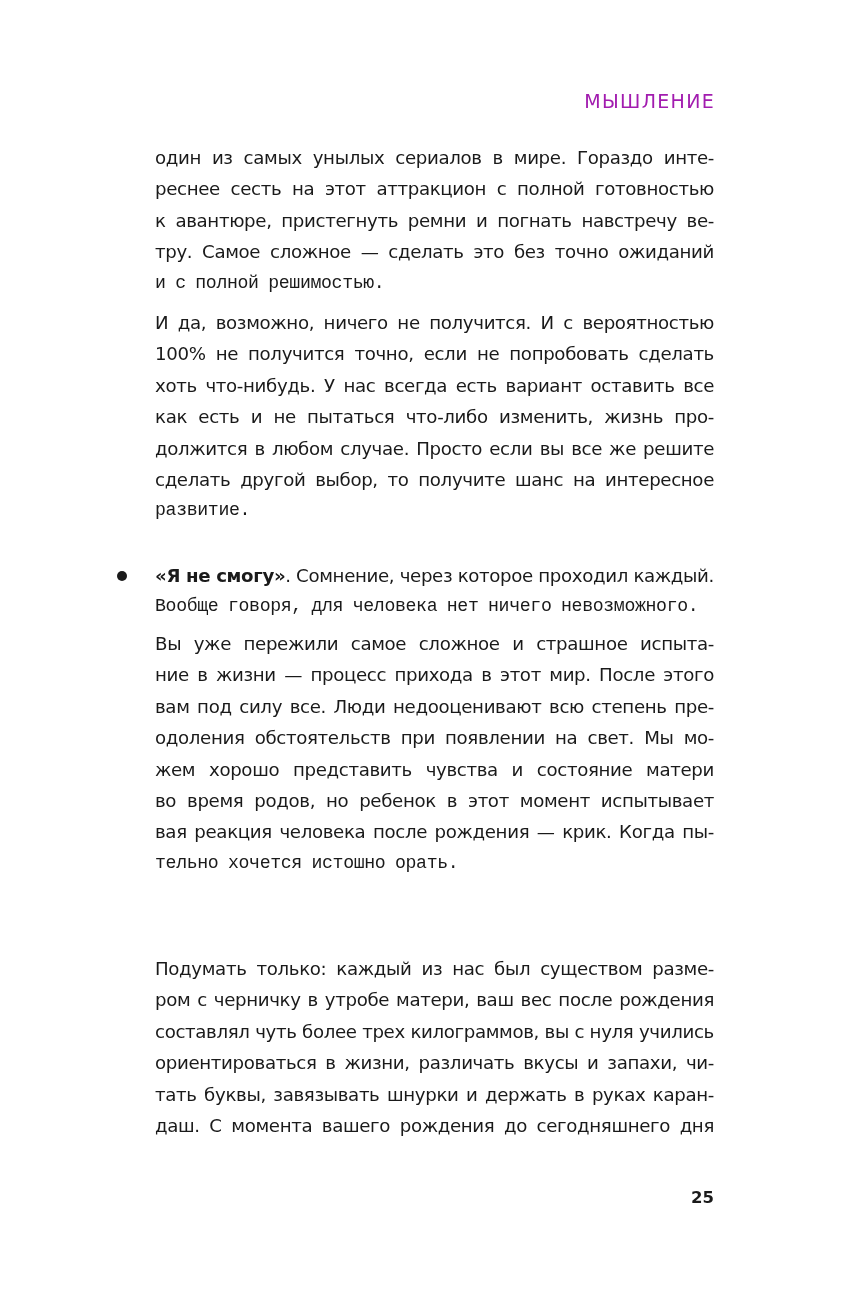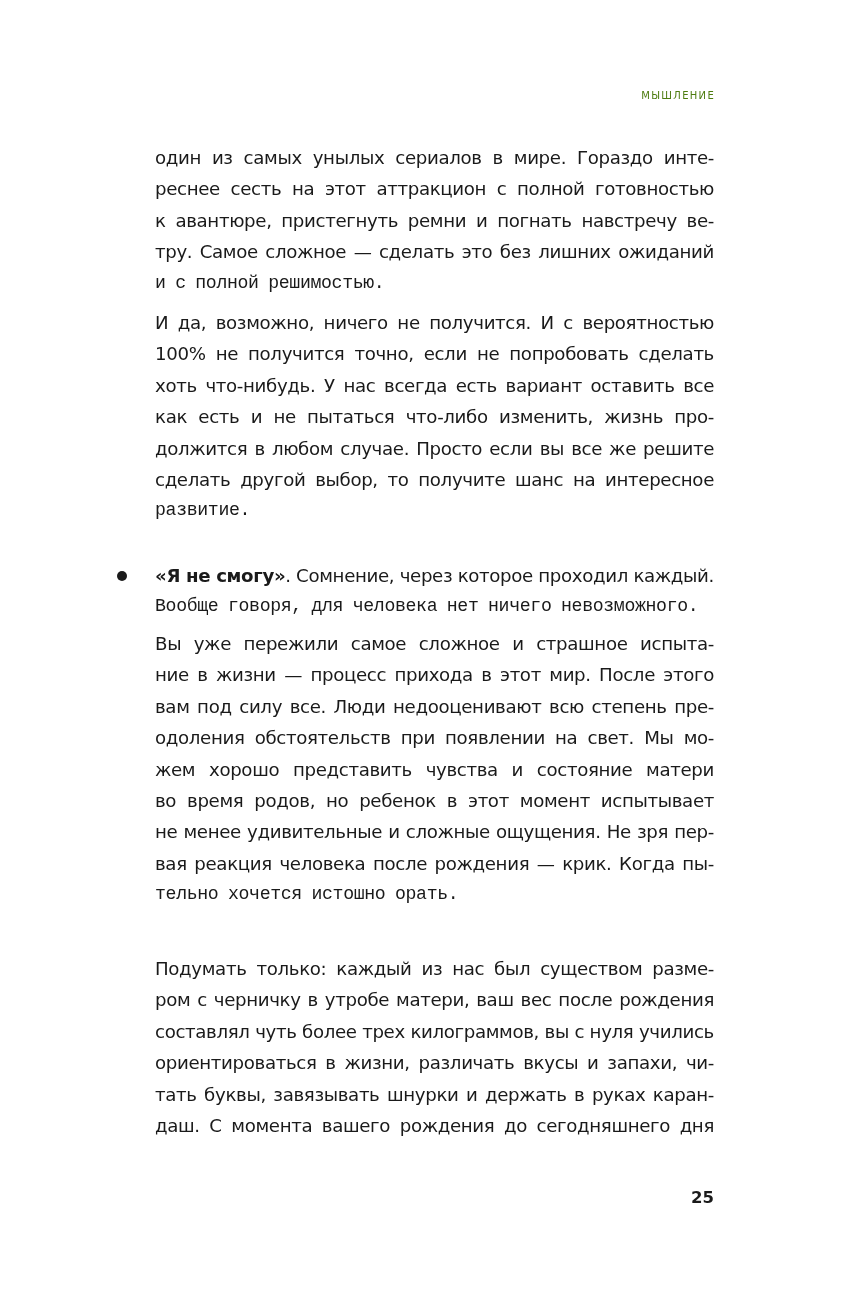--- a/index.html
+++ b/index.html
@@ -1,38 +1,38 @@
 <!DOCTYPE html>
 <html><head>
 <meta charset="utf-8">
 <style>
   html, body { margin: 0; padding: 0; background: #ffffff; }
   body { width: 862px; height: 1299px; position: relative; overflow: hidden;
          font-family: "DejaVu Sans", sans-serif; color: #1a1a1a; }
-  .header { position: absolute; top: 90px; right: 147px; font-size: 10px;
-            letter-spacing: 1.3px; color: #4d7c0f; }
+  .header { position: absolute; top: 90px; right: 147px; font-size: 19px;
+            letter-spacing: 1.3px; color: #a21caf; }
   .block { position: absolute; left: 155px; width: 559px; }
   .line { height: 31.4px; line-height: 31.4px; font-size: 18.2px; white-space: nowrap;
           text-align: justify; text-align-last: justify; letter-spacing: -0.35px; word-spacing: -1px; }
   .line.last { text-align-last: left; font-family: Liberation Mono, monospace; }
   .bullet { position: absolute; left: 117px; width: 10px; height: 10px; border-radius: 50%;
             background: #1a1a1a; }
   .bold { font-weight: bold; }
   .page-num { position: absolute; top: 1188px; right: 148px; font-weight: bold; font-size: 16.5px; }
 </style>
 </head>
 <body>
 
 <div class="header">МЫШЛЕНИЕ</div>
 
 <div class="block" style="top:142px;">
   <div class="line" style="">один из самых унылых сериалов в мире. Гораздо инте-</div>
   <div class="line" style="">реснее сесть на этот аттракцион с полной готовностью</div>
   <div class="line" style="">к авантюре, пристегнуть ремни и погнать навстречу ве-</div>
-  <div class="line" style="">тру. Самое сложное — сделать это без лишних ожиданий</div>
+  <div class="line" style="">тру. Самое сложное — сделать это без точно ожиданий</div>
   <div class="line last" style="">и с полной решимостью.</div>
 </div>
 
 <div class="block" style="top:307px;">
   <div class="line" style="">И да, возможно, ничего не получится. И с вероятностью</div>
   <div class="line" style="">100% не получится точно, если не попробовать сделать</div>
   <div class="line" style="">хоть что-нибудь. У нас всегда есть вариант оставить все</div>
   <div class="line" style="">как есть и не пытаться что-либо изменить, жизнь про-</div>
   <div class="line" style="">должится в любом случае. Просто если вы все же решите</div>
   <div class="line" style="">сделать другой выбор, то получите шанс на интересное</div>
@@ -45,21 +45,20 @@
   <div class="line last" style="">Вообще говоря, для человека нет ничего невозможного.</div>
 </div>
 
 <div class="block" style="top:628px;">
   <div class="line" style="">Вы уже пережили самое сложное и страшное испыта-</div>
   <div class="line" style="">ние в жизни — процесс прихода в этот мир. После этого</div>
   <div class="line" style="">вам под силу все. Люди недооценивают всю степень пре-</div>
   <div class="line" style="">одоления обстоятельств при появлении на свет. Мы мо-</div>
   <div class="line" style="">жем хорошо представить чувства и состояние матери</div>
   <div class="line" style="">во время родов, но ребенок в этот момент испытывает</div>
-  <div class="line" style="">не менее удивительные и сложные ощущения. Не зря пер-</div>
   <div class="line" style="">вая реакция человека после рождения — крик. Когда пы-</div>
   <div class="line last" style="">тельно хочется истошно орать.</div>
 </div>
 
 <div class="block" style="top:953px;">
   <div class="line" style="">Подумать только: каждый из нас был существом разме-</div>
   <div class="line" style="">ром с черничку в утробе матери, ваш вес после рождения</div>
   <div class="line" style="">составлял чуть более трех килограммов, вы с нуля учились</div>
   <div class="line" style="">ориентироваться в жизни, различать вкусы и запахи, чи-</div>
   <div class="line" style="">тать буквы, завязывать шнурки и держать в руках каран-</div>

